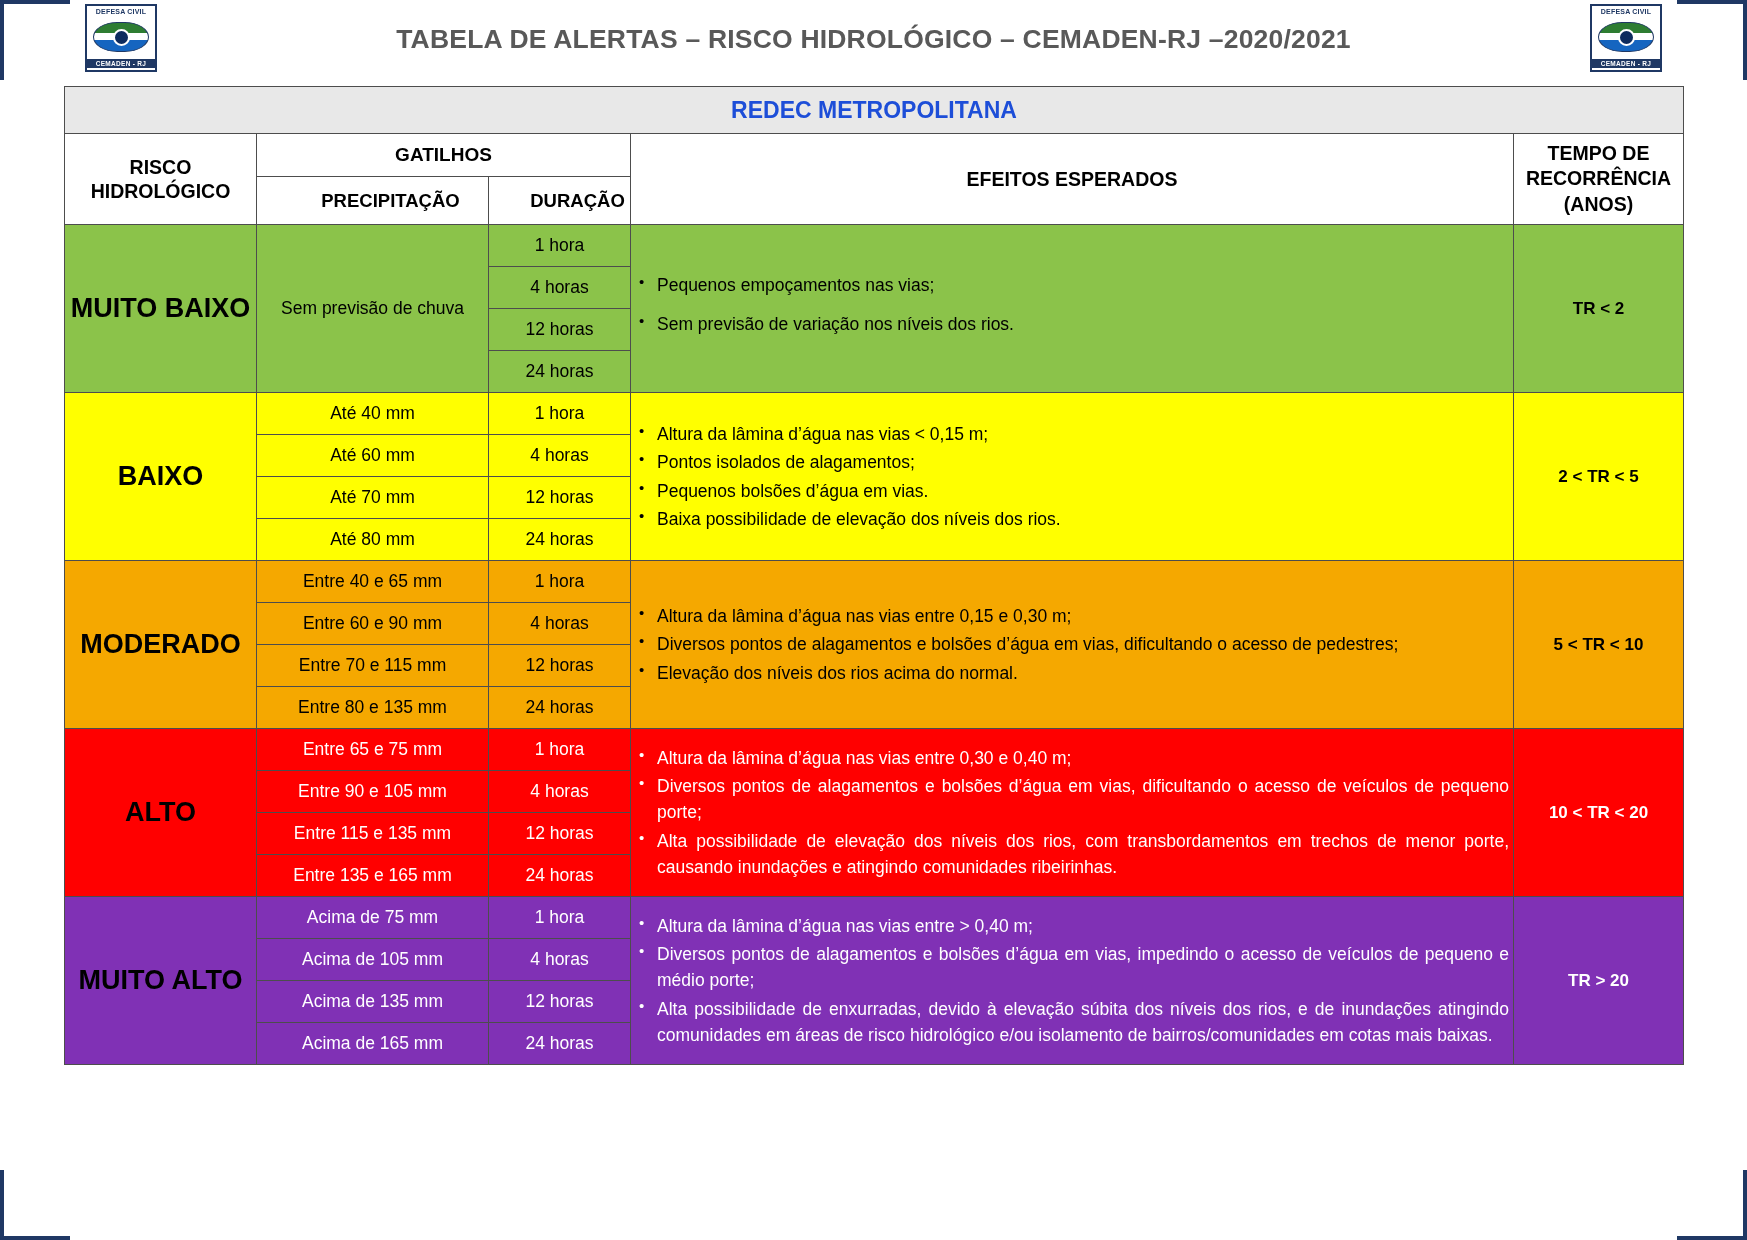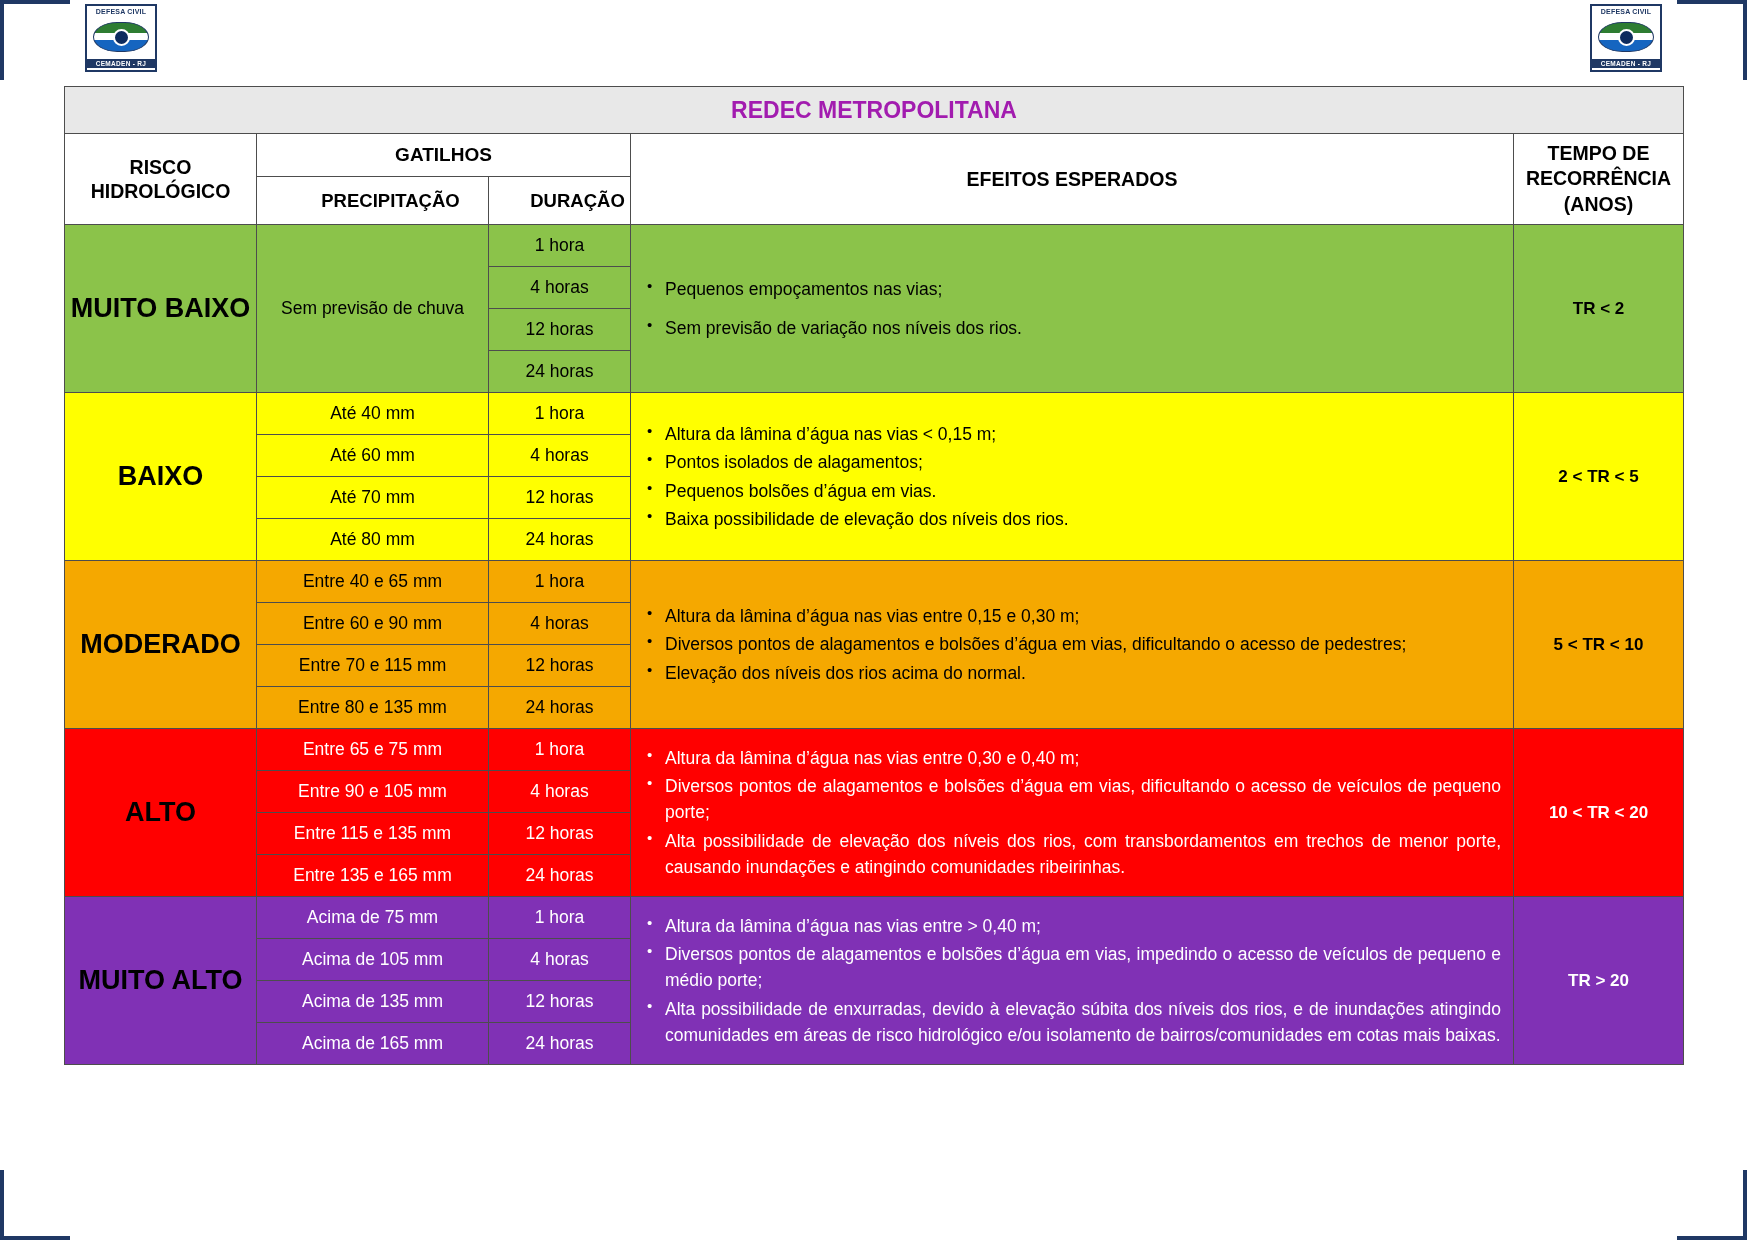--- a/index.html
+++ b/index.html
@@ -149,21 +149,21 @@
     border: 1px solid #4d4d4d;
     vertical-align: middle;
     padding: 0;
   }
   .banner {
     background: #e8e8e8;
     text-align: center;
     font-size: 23px;
     font-weight: bold;
     height: 46px;
-    color: #a21caf;
+    color: #1d4ed8;
   }
   .hdr {
     background: #ffffff;
     text-align: center;
     font-weight: bold;
     color: #000;
   }
   .hdr.h-risco { font-size: 19.5px; line-height: 1.25; }
   .hdr.h-gat { font-size: 19px; height: 42px; }
   .hdr.h-sub { font-size: 18.5px; height: 47px; padding-left: 36px; }
@@ -187,21 +187,21 @@
     text-align: center;
     font-weight: bold;
     font-size: 17px;
   }
   .effects {
     padding: 6px 12px 6px 10px;
     font-size: 17.5px;
     line-height: 1.5;
   }
   .effects ul {
-    margin: 12px;
+    margin: 4px;
     padding: 0 0 0 22px;
     list-style: none;
   }
   .effects li {
     position: relative;
     margin: 0 0 2px 0;
     text-align: justify;
   }
   .effects li:before {
     content: "\2022";
@@ -232,20 +232,21 @@
 <div class="frame-top-r"></div>
 <div class="frame-bot-l"></div>
 <div class="frame-bot-r"></div>
 
 <div class="header">
   <div class="logo left">
     <div class="lg-top">DEFESA CIVIL</div>
     <div class="lg-eye"></div>
     <div class="lg-bot">CEMADEN - RJ</div>
   </div>
+  <div class="title">TABELA DE ALERTAS – RISCO HIDROLÓGICO – CEMADEN-RJ –2020/2021</div>
   <div class="logo right">
     <div class="lg-top">DEFESA CIVIL</div>
     <div class="lg-eye"></div>
     <div class="lg-bot">CEMADEN - RJ</div>
   </div>
 </div>
 
 <div class="table-wrap">
   <table class="alerts">
     <colgroup>

